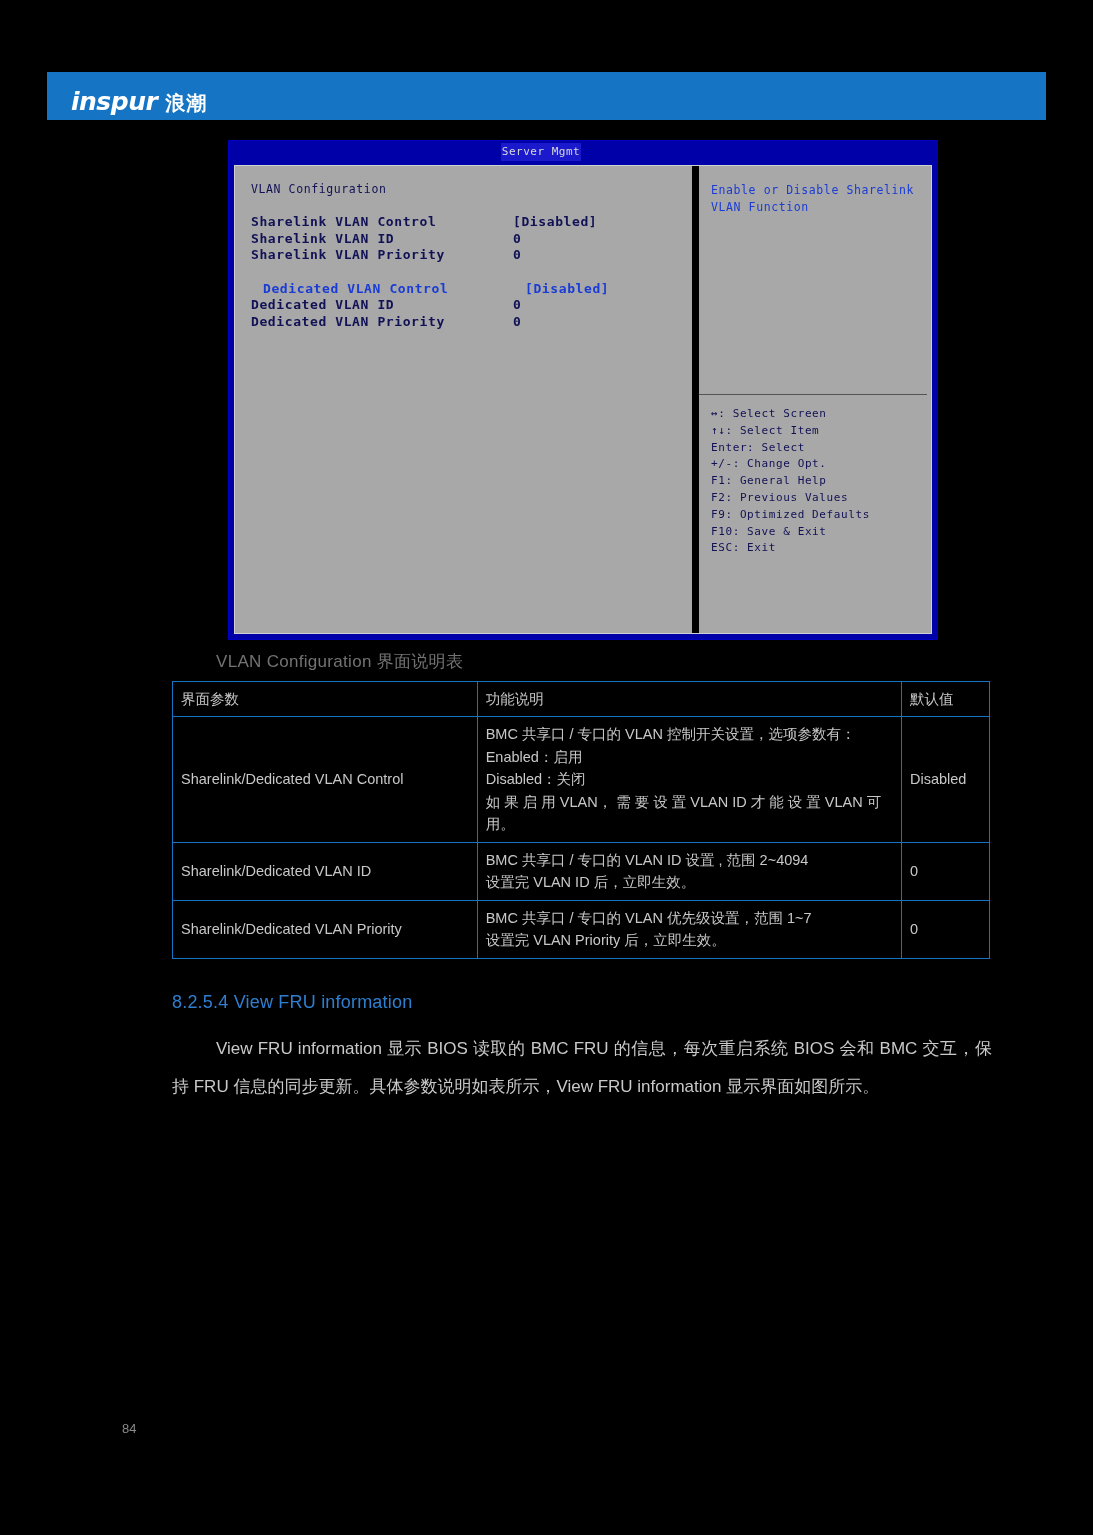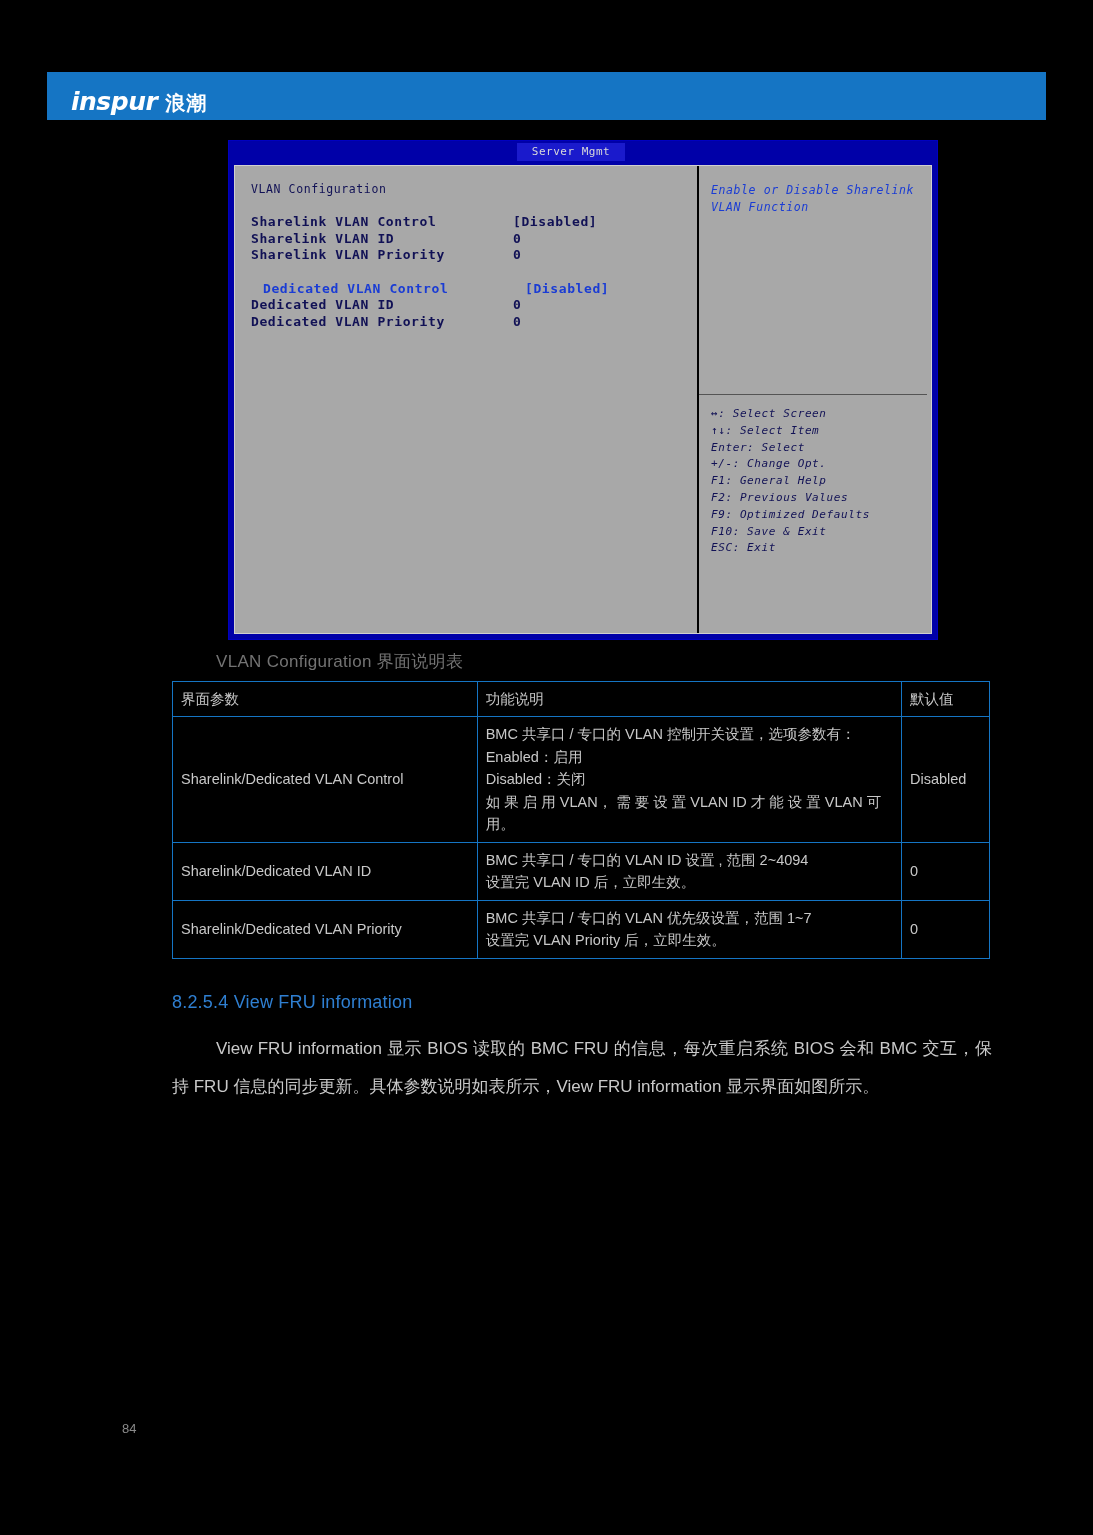--- a/index.html
+++ b/index.html
@@ -63,52 +63,51 @@
   }
   .bios-topbar {
     position: absolute;
     left: 0; top: 0;
     width: 100%;
     height: 22px;
     background: #0000a8;
   }
   .bios-tab-active {
     position: absolute;
-    left: 288px;
+    left: 272px;
     top: 2px;
-    width: 108px;
+    width: 80px;
     height: 18px;
     background: #1a1acc;
     color: #d9d9d9;
     font-size: 11px;
     text-align: center;
     line-height: 18px;
     letter-spacing: 0.5px;
   }
   .bios-body {
     position: absolute;
     left: 5px;
     top: 24px;
     right: 5px;
     bottom: 5px;
     background: #a8a8a8;
     border: 1px solid #d0d0d0;
     display: flex;
   }
   .bios-left {
     width: 464px;
-    border-right: 2px solid #000000;
+    border-right: 7px solid #000000;
     position: relative;
     padding: 16px 0 0 16px;
   }
   .bios-right {
     flex: 1;
     position: relative;
     padding: 16px 0 0 12px;
-    font-style: italic;
   }
   .bios-section-title {
     color: #111155;
     font-size: 11.5px;
     letter-spacing: 0.6px;
     margin-bottom: 18px;
   }
   .bios-row {
     display: flex;
     font-size: 13px;

